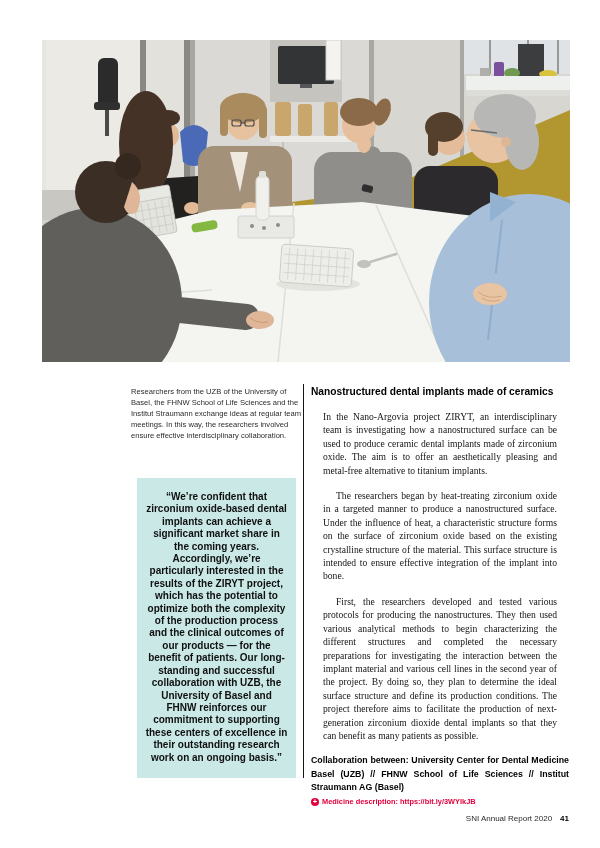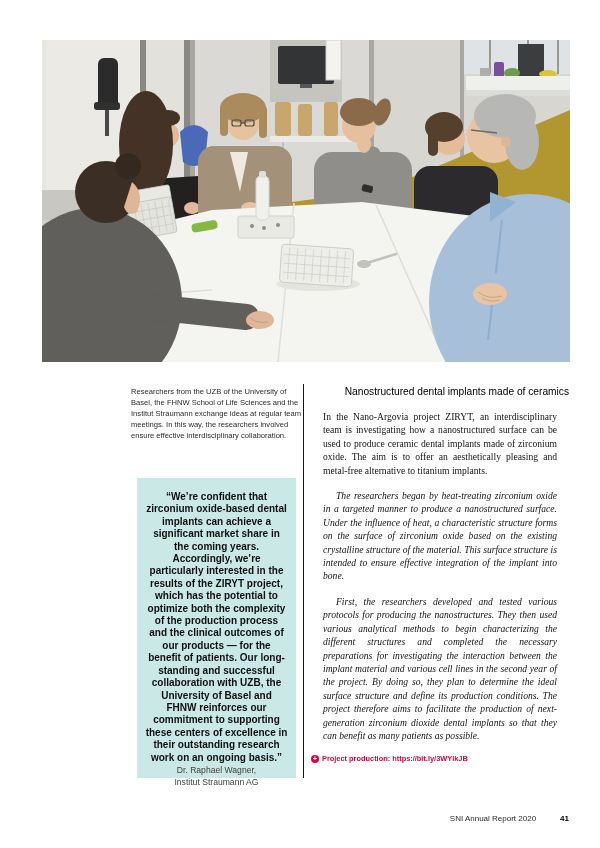--- a/index.html
+++ b/index.html
@@ -18,34 +18,34 @@
   .quote-box{position:absolute;left:137px;top:478px;width:159px;height:300px;
              background:#c9e8e6;box-sizing:border-box;padding:13px 8px 6px 8px;text-align:center;}
   .quote-text{font-weight:bold;font-size:10px;line-height:12.4px;color:#101010;}
   .quote-attr{margin-top:1px;font-size:8.6px;line-height:11.8px;color:#3d3d3d;}
 
   
   .divider{position:absolute;left:303px;top:384px;width:1px;height:394px;background:#141414;}
 
   
   .article{position:absolute;left:311px;top:385px;width:258px;}
-  .article h2{margin:0 0 1px 0;font-size:10.2px;line-height:13px;font-weight:normal;color:#000;text-align:right;}
+  .article h2{margin:0 0 1px 0;font-size:10.2px;line-height:13px;font-weight:bold;color:#000;}
   .article p{margin:12px;font-family:"Liberation Serif",serif;font-size:9.6px;line-height:13.4px;
              text-align:justify;color:#141414;}
-  .article p.indent{text-indent:13px;font-style:italic;}
+  .article p.indent{text-indent:13px;}
   .collab{margin:0;font-family:"Liberation Sans",sans-serif;font-weight:bold;font-size:8.8px;
           line-height:13.2px;text-align:justify;color:#000;}
   .project-link{margin-top:3px;display:flex;align-items:center;gap:3px;color:#e2003d;
                 font-weight:bold;font-size:7.4px;line-height:10px;cursor:pointer;}
   .plus-icon{flex:0 0 auto;width:8px;height:8px;border-radius:50%;background:#e2003d;color:#ffffff;
              font-size:7.5px;line-height:8px;font-weight:bold;text-align:center;}
 
   
   .footer{position:absolute;top:814px;right:31px;font-size:8px;line-height:10px;color:#2a2a2a;}
-  .footer .pagenum{font-weight:bold;margin-left:24px;color:#000;}
+  .footer .pagenum{font-weight:bold;margin-left:8px;color:#000;}
 </style>
 </head>
 <body>
 
 <div class="page">
 
   <div class="photo">
     <svg width="528" height="322" viewBox="0 0 528 322" xmlns="http://www.w3.org/2000/svg">
 
       <rect x="0" y="0" width="528" height="322" fill="#d3d1cc"></rect>
@@ -224,36 +224,33 @@
         <ellipse cx="448" cy="254" rx="17" ry="11" fill="#e8c4a2"></ellipse>
         <path d="M436,252 q10,8 24,4 M440,258 q8,5 18,2" stroke="#d0a581" stroke-width="1" fill="none"></path>
       </g>
     </svg>
   </div>
 
   <div class="caption">Researchers from the UZB of the University of Basel, the FHNW School of Life Sciences and the Institut Straumann exchange ideas at regular team meetings. In this way, the researchers involved ensure effective interdisciplinary collaboration.</div>
 
   <div class="quote-box">
     <div class="quote-text">“We’re confident that zirconium oxide-based dental implants can achieve a significant market share in the coming years. Accordingly, we’re particularly interested in the results of the ZIRYT project, which has the potential to optimize both the complexity of the production process and the clinical outcomes of our products — for the benefit of patients. Our long-standing and successful collaboration with UZB, the University of Basel and FHNW reinforces our commitment to supporting these centers of excellence in their outstanding research work on an ongoing basis.”</div>
-    <div class="quote-attr">
-      <div>Dr. Raphael Wagner,</div>
-      <div>Institut Straumann AG</div>
-    </div>
   </div>
 
   <div class="divider"></div>
 
   <div class="article">
     <h2>Nanostructured dental implants made of ceramics</h2>
     <p>In the Nano-Argovia project ZIRYT, an interdisciplinary team is investigating how a nanostructured surface can be used to produce ceramic dental implants made of zirconium oxide. The aim is to offer an aesthetically pleasing and metal-free alternative to titanium implants.</p>
     <p class="indent">The researchers began by heat-treating zirconium oxide in a targeted manner to produce a nanostructured surface. Under the influence of heat, a characteristic structure forms on the surface of zirconium oxide based on the existing crystalline structure of the material. This surface structure is intended to ensure effective integration of the implant into bone.</p>
     <p class="indent">First, the researchers developed and tested various protocols for producing the nanostructures. They then used various analytical methods to begin characterizing the different structures and completed the necessary preparations for investigating the interaction between the implant material and various cell lines in the second year of the project. By doing so, they plan to determine the ideal surface structure and define its production conditions. The project therefore aims to facilitate the production of next-generation zirconium dioxide dental implants so that they can benefit as many patients as possible.</p>
+    <div class="collab">Collaboration between: University Center for Dental Medicine Basel (UZB) // FHNW School of Life Sciences // Institut Straumann AG (Basel)</div>
     <div class="project-link">
       <span class="plus-icon">+</span>
-      <span>Project production: https://bit.ly/3WYIkJB</span>
+      <span>Medicine description: https://bit.ly/3WYIkJB</span>
     </div>
   </div>
 
   <div class="footer">
     <span>SNI Annual Report 2020</span><span class="pagenum">41</span>
   </div>
 
 </div>
 
 </body></html>

